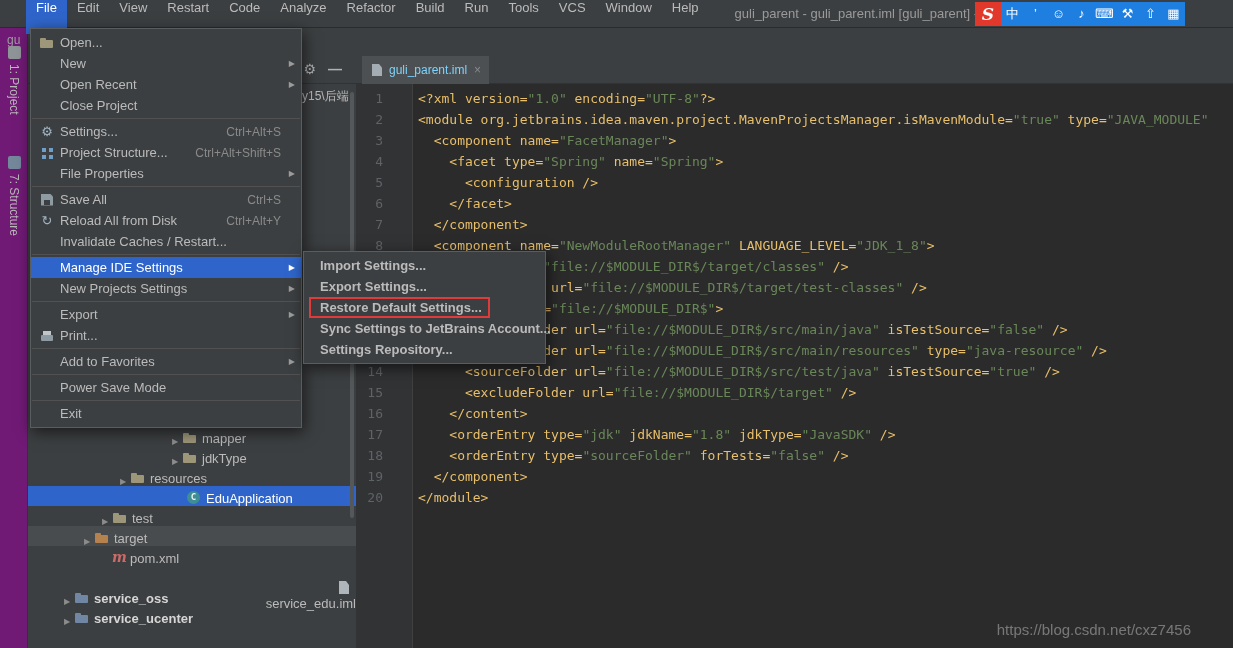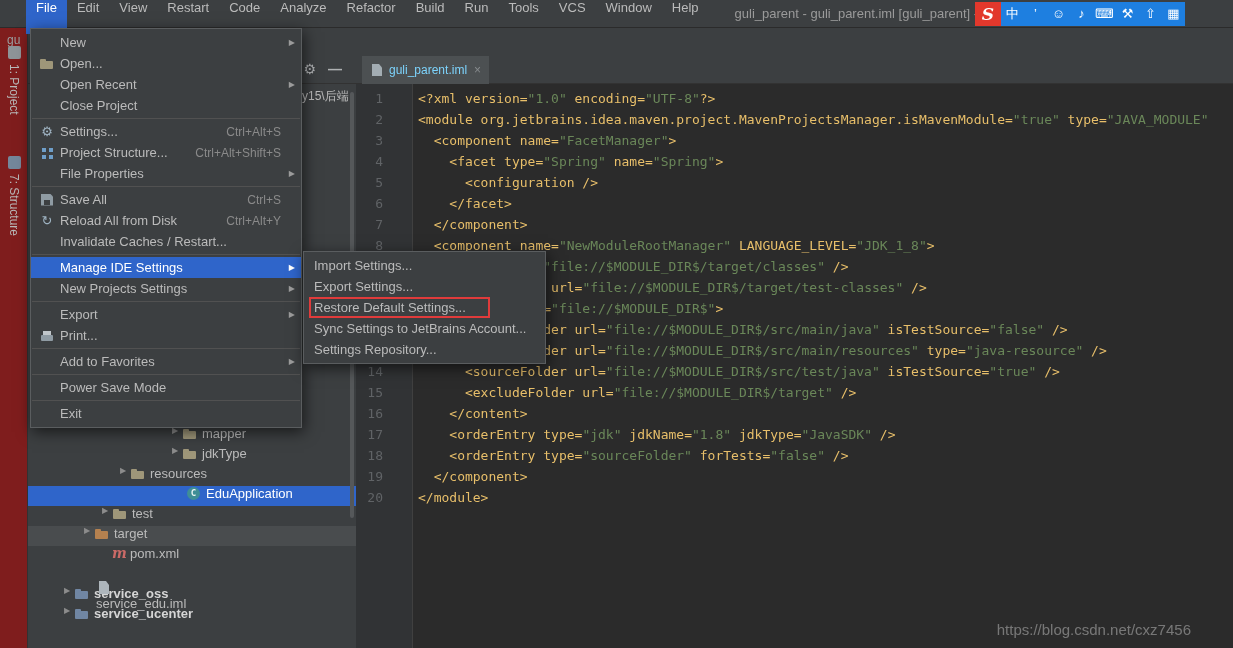--- a/index.html
+++ b/index.html
@@ -16,40 +16,40 @@
   .menubar { display:flex; height:40px; margin-left:26px;justify-content:center; }
   .menu-item { padding:0 10px; line-height:28px; font-size:13px; color:#bbbbbb; cursor:default; white-space:nowrap; }
   .menu-item.active { background:#2f65ca; color:#ffffff; }
   .window-title { margin-left:26px; font-size:13px; color:#9a9a9a; white-space:nowrap; overflow:hidden; max-width:345px; }
   .ime-bar { position:absolute; right:48px; top:2px; height:24px; display:flex; align-items:stretch; }
   .ime-logo { width:26px; background:#e2382c; color:#ffffff; font:bold italic 17px/24px "DejaVu Serif", serif; text-align:center; }
   .ime-icons { display:flex; background:#1e7fe0; }
   .ime-ic { width:23px; text-align:center; color:#ffffff; font-size:13px; line-height:24px; }
 
   
-  .left-bar { position:absolute; left:0; top:28px; width:28px; bottom:0; background:#7f1d1d; border-right:1px solid #323232; z-index:2; }
+  .left-bar { position:absolute; left:0; top:28px; width:28px; bottom:0; background:#701a75; border-right:1px solid #323232; z-index:2; }
   .frag-gu { position:absolute; left:7px; top:5px; font-size:12px; color:#9c9fa1; }
   .tw-btn { position:absolute; left:0; width:28px; display:flex; flex-direction:column; align-items:center; gap:5px; }
   .tw-btn.project { top:18px; }
   .tw-btn.structure { top:128px; }
   .tw-icon { width:13px; height:13px; background:#8e9498; border-radius:2px; }
   .tw-icon.structure { background:#74879b; }
   .vlabel { writing-mode:vertical-lr; font-size:12px; color:#b9b9b9; white-space:nowrap; }
 
   
   .top-strip { position:absolute; left:28px; top:28px; right:0; height:28px; background:#3c3f41; z-index:1; }
   .project-panel { position:absolute; left:28px; top:56px; width:328px; bottom:0; background:#3c3f41; z-index:2; }
   .panel-header { position:absolute; left:0; top:0; width:328px; height:28px; border-bottom:1px solid #323232; }
   .ph-icon { position:absolute; top:5px; font-size:14px; color:#afb1b3; cursor:default; }
   .ph-gear { right:40px; }
   .ph-min { right:14px; font-weight:bold; }
   .path-frag { position:absolute; left:274px; top:32px; font-size:12px; color:#bbbbbb; white-space:nowrap; }
 
   .tree { position:absolute; left:0; top:350px; width:328px; }
-  .tree-row { height:20px; display:flex; align-items:flex-start; font-size:13px; color:#bbbbbb; white-space:nowrap; }
+  .tree-row { height:20px; display:flex; align-items:flex-end; font-size:13px; color:#bbbbbb; white-space:nowrap; }
   .tree-row.selected { background:#2f65ca; color:#ffffff; }
   .tree-row.band { background:#494c4e; }
   .tree-row.bold .t-label { font-weight:bold; color:#d6d6d6; }
   .tree-row.selected .t-label { color:#ffffff; }
   .t-arrow { width:14px; flex:0 0 14px; font-size:8px; color:#8c8c8c; text-align:center; }
   .t-arrow.empty::before { content:""; }
   .t-arrow:not(.empty)::before { content:"▶"; }
   .tico { position:relative; width:16px; height:16px; flex:0 0 16px; margin-right:4px; }
   .tico-folder::after, .tico-folder-excluded::after, .tico-module::after {
     content:""; position:absolute; left:1px; top:5px; width:13px; height:8px; background:#9e9679; border-radius:1px; }
@@ -91,21 +91,21 @@
   .sub-popup { left:303px; top:251px; width:243px; z-index:21; }
   .popup-item { position:relative; height:21px; display:flex; align-items:center; padding:0 6px 0 8px; font-size:13px; color:#bbbbbb; cursor:default; }
   .popup-item.selected { background:#2f65ca; color:#ffffff; }
   .popup-item.selected .pshort, .popup-item.selected .parrow { color:#ffffff; }
   .mi { position:relative; display:inline-block; width:16px; height:16px; flex:0 0 16px; margin-right:5px; text-align:center; }
   .plabel { white-space:nowrap; }
   .pshort { margin-left:auto; padding-left:18px; color:#8a8a8a; font-size:12px; white-space:nowrap; }
   .parrow { width:14px; flex:0 0 14px; text-align:right; font-size:8px; color:#9b9b9b; }
   .parrow.has::before { content:"▶"; }
   .psep { height:1px; background:#515151; margin:2px 1px; }
-  .sub-popup .popup-item { padding-left:10px; }
+  .sub-popup .popup-item { padding-left:16px;font-weight:bold; }
 
   .mi-folder::after { content:""; position:absolute; left:1px; top:5px; width:13px; height:8px; background:#9e9679; border-radius:1px; }
   .mi-folder::before { content:""; position:absolute; left:1px; top:3px; width:6px; height:3px; background:#9e9679; border-radius:1px 1px 0 0; }
   .mi-structure::after { content:""; position:absolute; left:3px; top:3px; width:4px; height:4px; background:#6e9ec9;
     box-shadow:7px 0 0 #6e9ec9, 0 7px 0 #6e9ec9, 7px 7px 0 #6e9ec9; }
   .mi-save::after { content:""; position:absolute; left:2px; top:2px; width:12px; height:12px; background:#8f9ba3;
     clip-path:polygon(0 0,75% 0,100% 25%,100% 100%,0 100%); }
   .mi-save::before { content:""; position:absolute; left:5px; top:8px; width:6px; height:5px; background:#3c3f41; z-index:1; }
   .mi-print::after { content:""; position:absolute; left:2px; top:7px; width:12px; height:6px; background:#8f9ba3; border-radius:1px; }
   .mi-print::before { content:""; position:absolute; left:4px; top:3px; width:8px; height:4px; background:#c0c6ca; }
@@ -225,30 +225,30 @@
     <div class="code-line"><span class="ln">17</span><span class="ct"><span class="tk-c">    &lt;orderEntry type=</span><span class="tk-s">"jdk"</span><span class="tk-c"> jdkName=</span><span class="tk-s">"1.8"</span><span class="tk-c"> jdkType=</span><span class="tk-s">"JavaSDK"</span><span class="tk-c"> /&gt;</span></span></div>
     <div class="code-line"><span class="ln">18</span><span class="ct"><span class="tk-c">    &lt;orderEntry type=</span><span class="tk-s">"sourceFolder"</span><span class="tk-c"> forTests=</span><span class="tk-s">"false"</span><span class="tk-c"> /&gt;</span></span></div>
     <div class="code-line"><span class="ln">19</span><span class="ct"><span class="tk-c">  &lt;/component&gt;</span></span></div>
     <div class="code-line"><span class="ln">20</span><span class="ct"><span class="tk-c">&lt;/module&gt;</span></span></div>
   </div>
 
 <div class="watermark">https://blog.csdn.net/cxz7456</div>
 
 <div class="popup file-popup">
     <div class="popup-item">
-      <span class="mi"></span>
-      <span class="plabel">New</span>
-      <span class="pshort"></span>
-      <span class="parrow has"></span>
-    </div>
-    <div class="popup-item">
       <span class="mi mi-folder"></span>
       <span class="plabel">Open...</span>
       <span class="pshort"></span>
       <span class="parrow"></span>
+    </div>
+    <div class="popup-item">
+      <span class="mi"></span>
+      <span class="plabel">New</span>
+      <span class="pshort"></span>
+      <span class="parrow has"></span>
     </div>
     <div class="popup-item">
       <span class="mi"></span>
       <span class="plabel">Open Recent</span>
       <span class="pshort"></span>
       <span class="parrow has"></span>
     </div>
     <div class="popup-item">
       <span class="mi"></span>
       <span class="plabel">Close Project</span>

